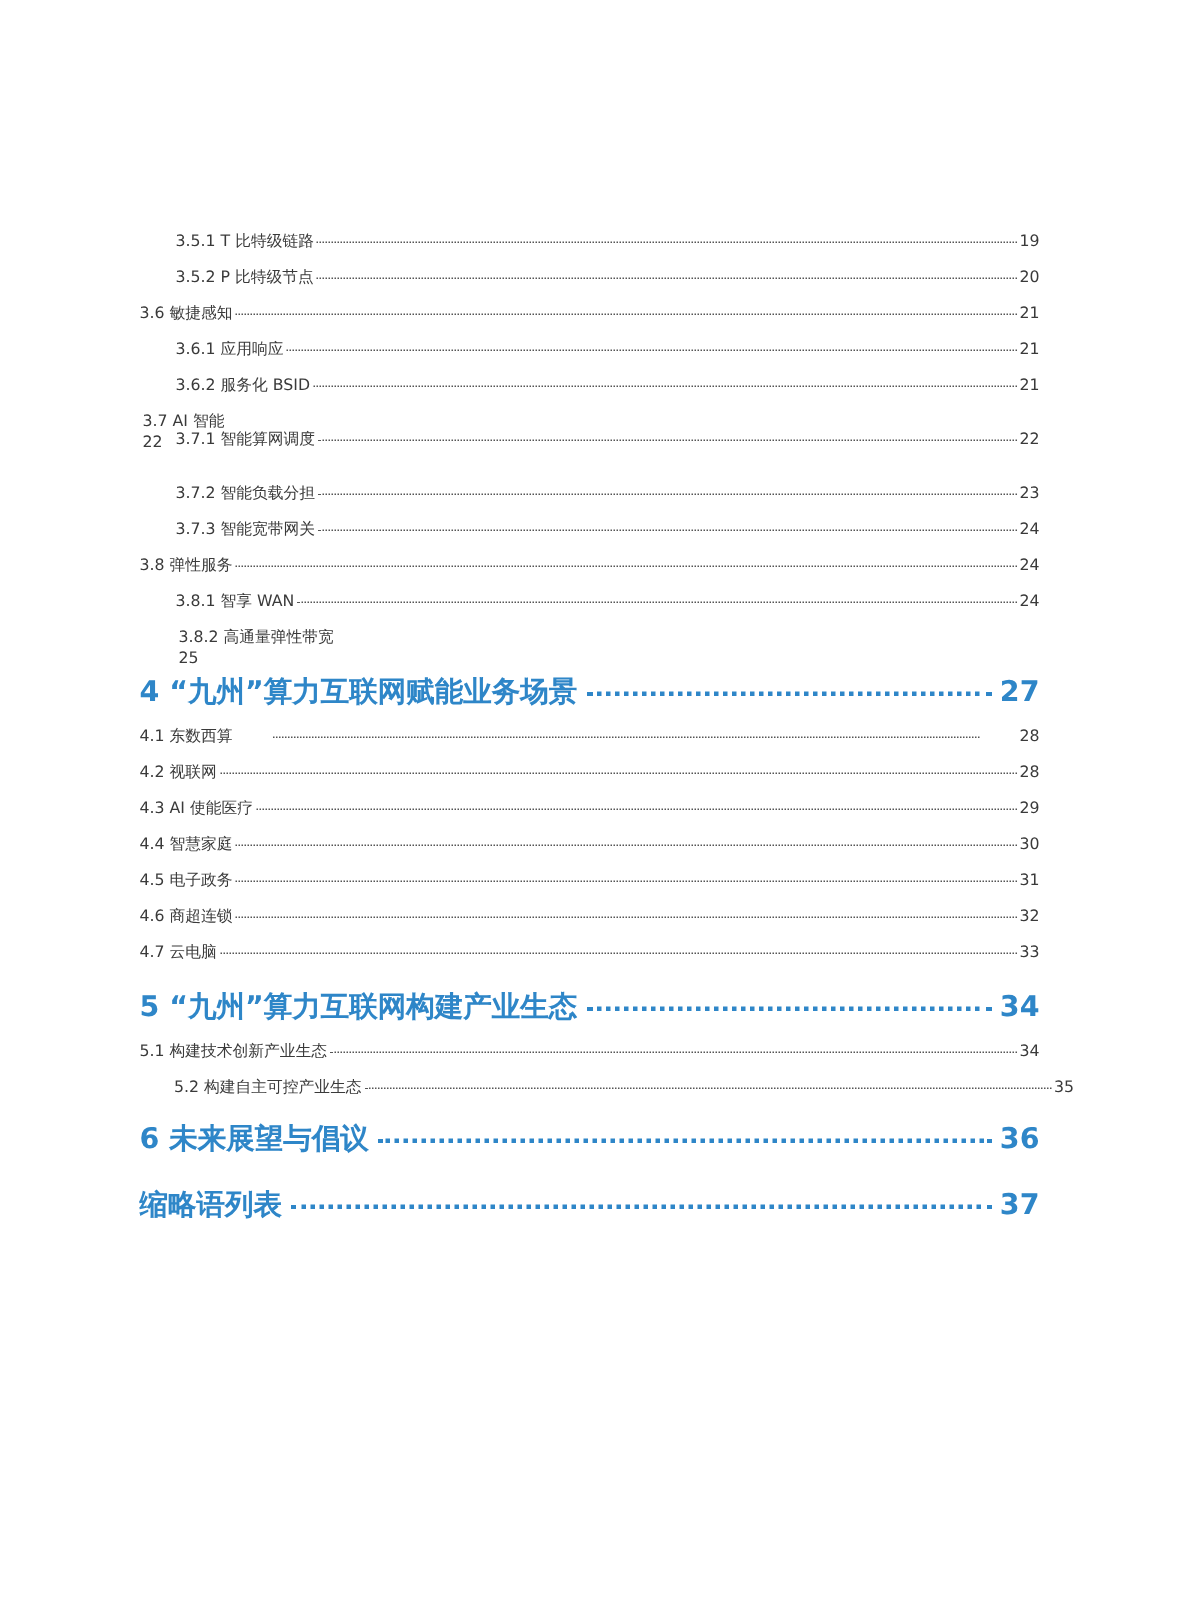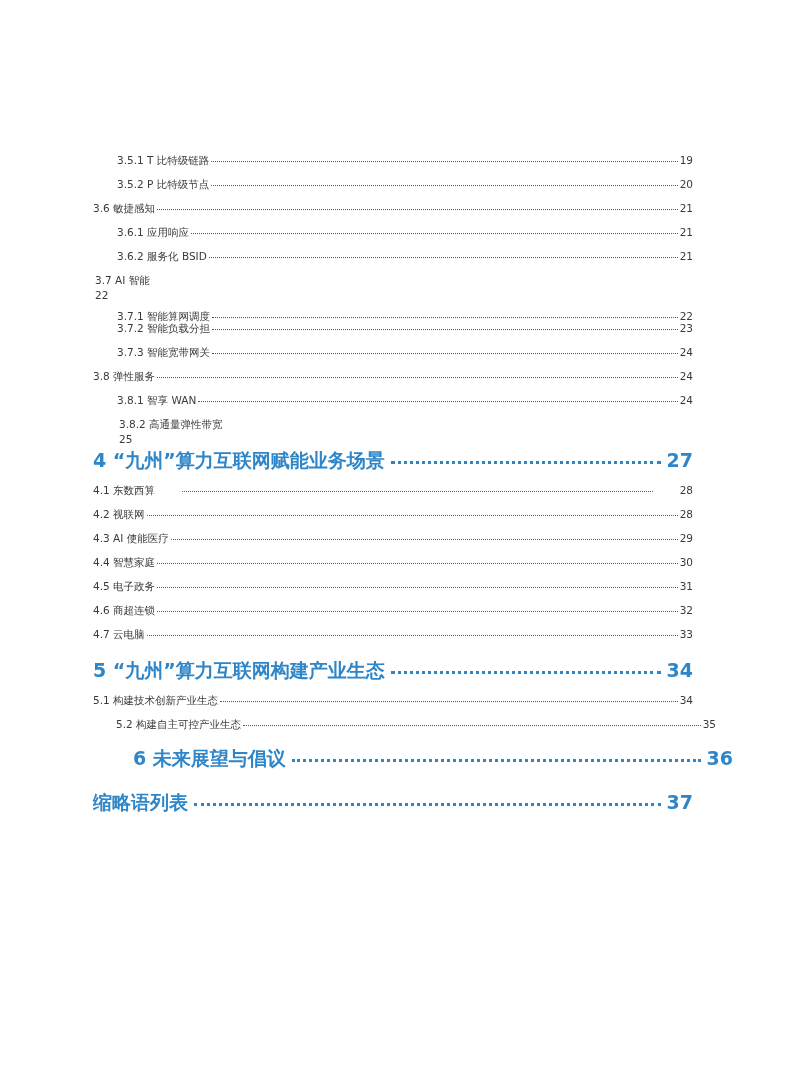--- a/index.html
+++ b/index.html
@@ -43,21 +43,21 @@
     <div class="row lvl3" style="top: 100px;">
       <span class="label">3.6.2 服务化 BSID</span>
       <span class="dots"></span>
       <span class="page">21</span>
     </div>
     <div class="row lvl2" style="top: 124px; flex-direction: column;">
       <span class="label">3.7 AI 智能</span>
       <span class="dots"></span>
       <span class="page">22</span>
     </div>
-    <div class="row lvl3" style="top: 160px;">
+    <div class="row lvl3" style="top: 136px;">
       <span class="label">3.7.1 智能算网调度</span>
       <span class="dots"></span>
       <span class="page">22</span>
     </div>
     <div class="row lvl3" style="top: 172px;">
       <span class="label">3.7.2 智能负载分担</span>
       <span class="dots"></span>
       <span class="page">23</span>
     </div>
     <div class="row lvl3" style="top: 196px;">
@@ -128,21 +128,21 @@
     <div class="row lvl2" style="top: 544px;">
       <span class="label">5.1 构建技术创新产业生态</span>
       <span class="dots"></span>
       <span class="page">34</span>
     </div>
     <div class="row lvl2" style="top: 568px; margin-left: 23px;">
       <span class="label">5.2 构建自主可控产业生态</span>
       <span class="dots"></span>
       <span class="page">35</span>
     </div>
-    <div class="row lvl1" style="top: 596px; margin-left: 40px;">
+    <div class="row lvl1" style="top: 596px;">
       <span class="label">6 未来展望与倡议</span>
       <span class="dots"></span>
       <span class="page">36</span>
     </div>
     <div class="row lvl1" style="top: 640px;">
       <span class="label">缩略语列表</span>
       <span class="dots"></span>
       <span class="page">37</span>
     </div>
   </div>

